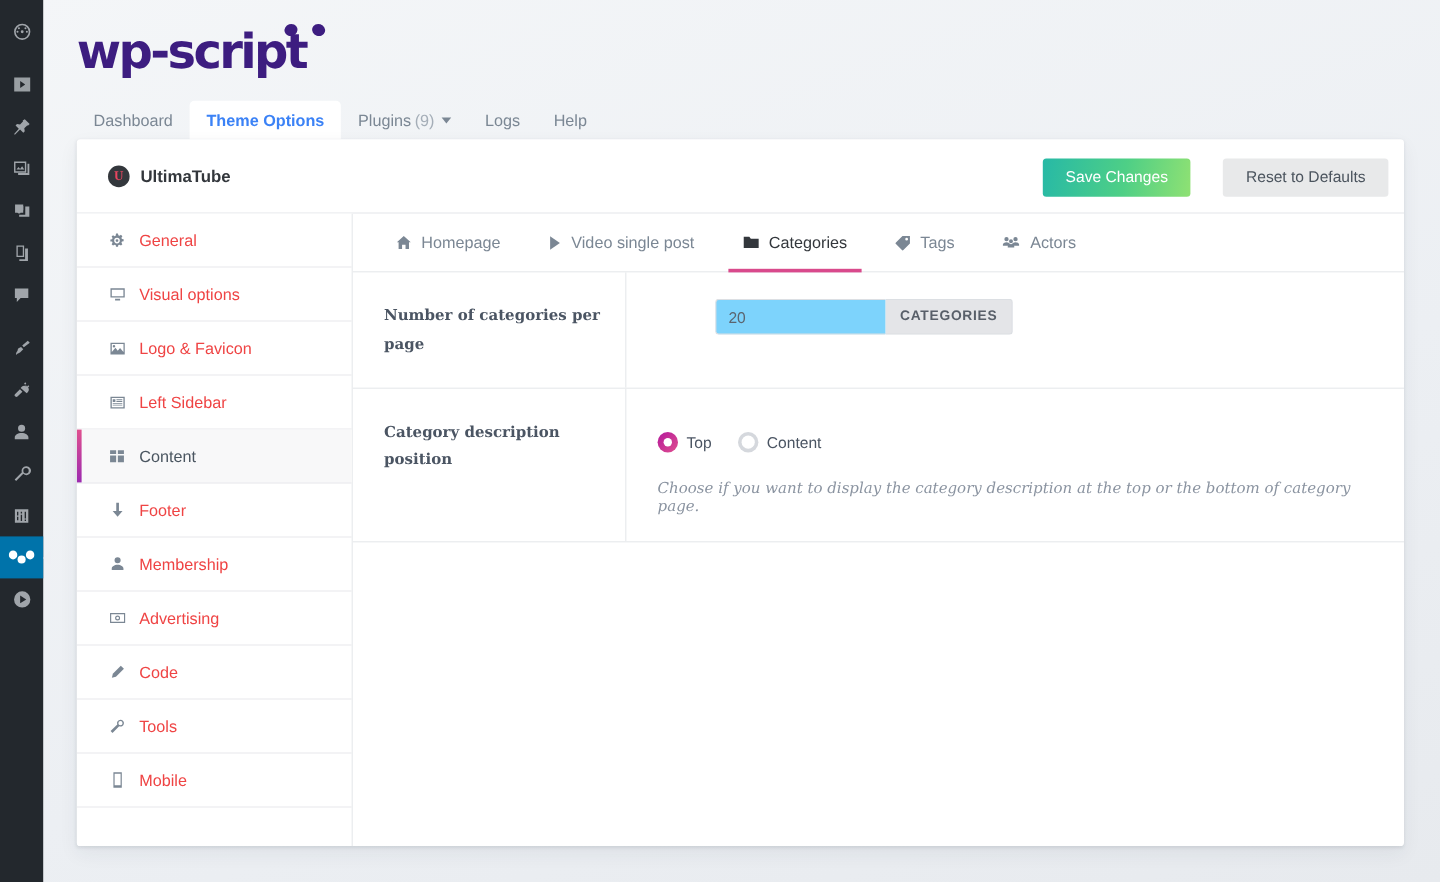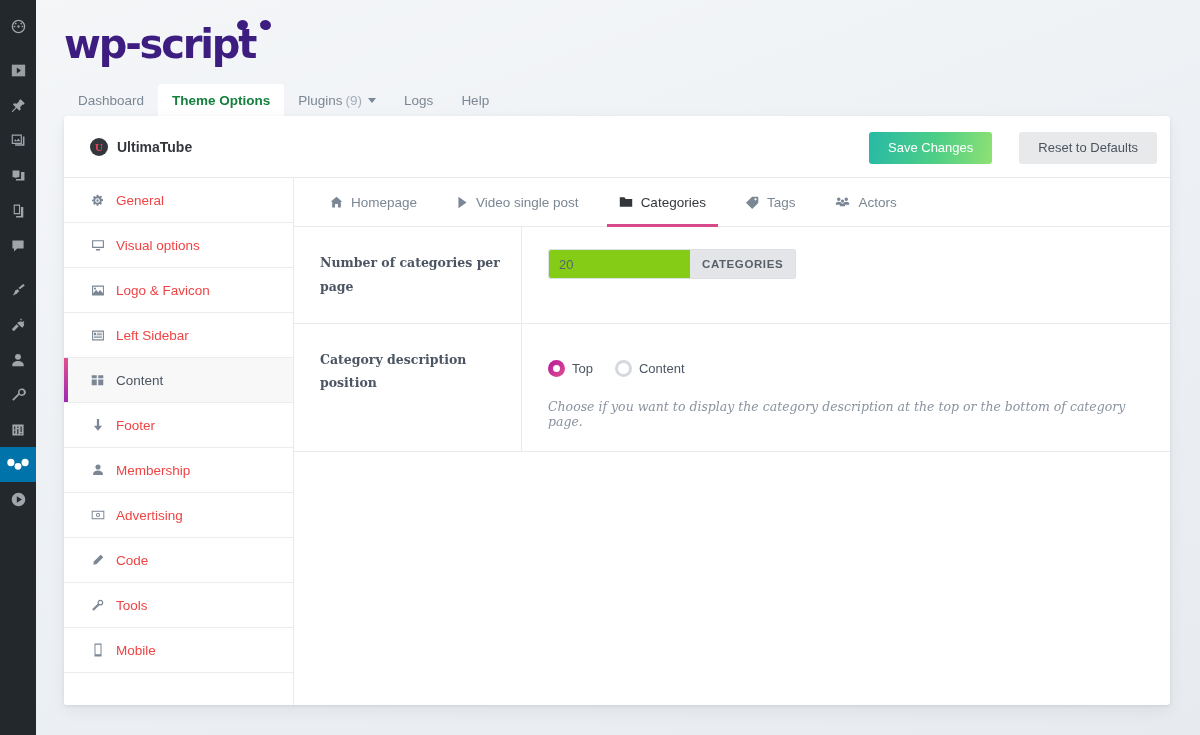--- a/index.html
+++ b/index.html
@@ -81,21 +81,21 @@
     display: flex; align-items: center;
     font-size: 13.5px;
     color: #7b8794;
     cursor: pointer;
     border-radius: 4px 4px 0 0;
     white-space: nowrap;
   }
   .nav-tab .count { color: #a5aeb8; margin-left: 3px; }
   .nav-tab.active {
     background: #ffffff;
-    color: #15803d;
+    color: #3b82f6;
     font-weight: bold;
   }
   .caret {
     display: inline-block;
     margin-left: 6px;
     width: 0; height: 0;
     border-left: 4.5px solid transparent;
     border-right: 4.5px solid transparent;
     border-top: 5px solid #7b8794;
   }
@@ -244,21 +244,22 @@
   .input-group input {
     width: 142px;
     border: 1px solid #dcdfe3;
     border-right: none;
     border-radius: 3px 0 0 3px;
     padding: 0 10px;
     font-size: 13px;
     font-family: "Liberation Sans", sans-serif;
     color: #5b646f;
     outline: none;
-    background: #84cc16;
+    background: #7dd3fc;
+    margin-left: 48px;
   }
   .input-addon {
     background: #e4e5e8;
     border: 1px solid #dcdfe3;
     border-left: none;
     border-radius: 0 3px 3px 0;
     display: flex; align-items: center;
     padding: 0 12px;
     font-size: 11.5px;
     font-weight: bold;

